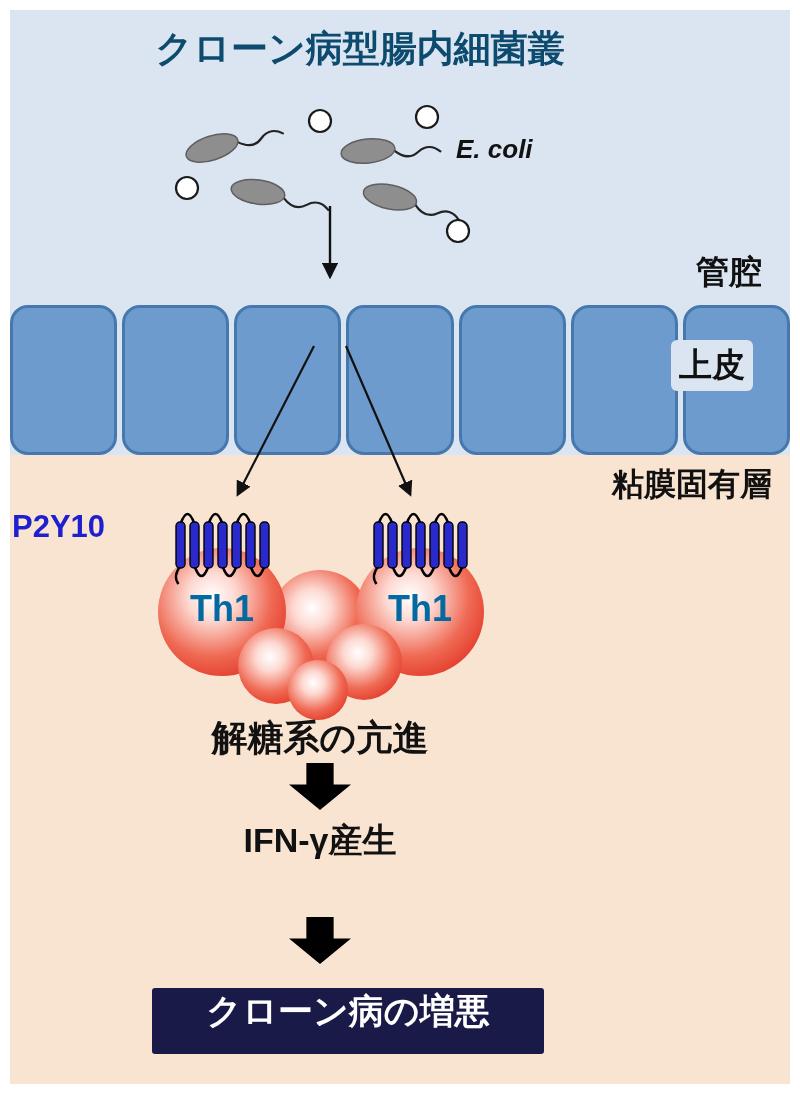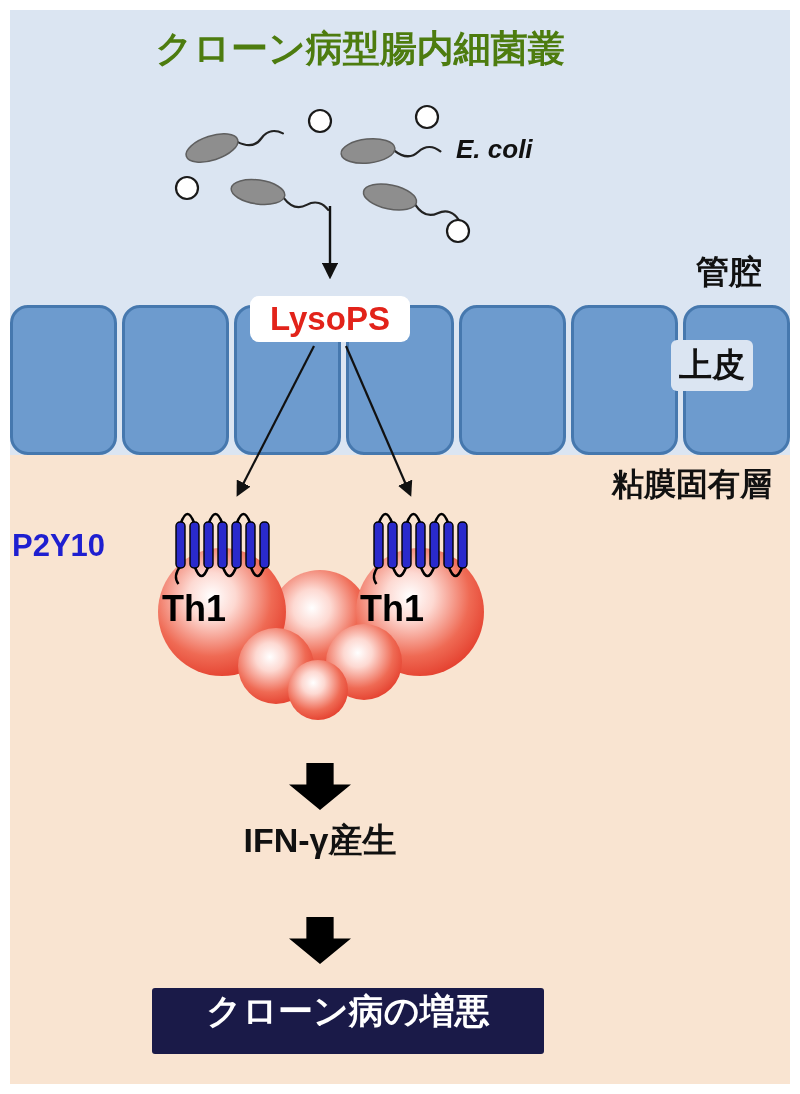--- a/index.html
+++ b/index.html
@@ -2,49 +2,49 @@
 <html><head>
 <meta charset="utf-8">
 <style>
   html,body { margin:0; padding:0; background:#ffffff; font-family:"Liberation Sans", sans-serif; }
   .figure { position:relative; width:800px; height:1094px; background:#ffffff; overflow:hidden; }
   .panel { position:absolute; left:10px; top:10px; width:780px; height:1074px; }
   .lumen-region { position:absolute; left:0; top:0; width:780px; height:445px; background:#dbe5f2; }
   .lamina-region { position:absolute; left:0; top:445px; width:780px; height:629px; background:#f9e4d1; }
 
   .title { position:absolute; left:40px; top:24px; width:640px; text-align:center;
-           font-size:37px; font-weight:700; color:#4d7c0f; white-space:nowrap; z-index:5; }
+           font-size:37px; font-weight:700; color:#0c4a6e; white-space:nowrap; z-index:5; }
 
   .epithelium-row { position:absolute; left:10px; top:305px; width:780px; height:150px;
                     display:flex; gap:5px; z-index:2; }
   .epithelial-cell { flex:1; background:#6d9bce; border:3px solid #4678ae; border-radius:18px; box-sizing:border-box; }
 
   .label { position:absolute; font-weight:700; color:#111; white-space:nowrap; z-index:5; }
   .lumen-label { top:250px; right:38px; font-size:33px; }
   .epithelium-label { top:340px; left:671px; font-size:33px; background:#dbe5f2; padding:3px 8px; border-radius:6px; }
   .lamina-label { top:463px; right:28px; font-size:32px; }
 
   .ecoli-label { position:absolute; left:456px; top:134px; font-size:26px; font-weight:700; font-style:italic; color:#111; z-index:5; }
 
   .lysops-box { position:absolute; left:250px; top:296px; width:160px; height:46px; background:#ffffff;
                 border-radius:9px; z-index:5; display:flex; align-items:center; justify-content:center; }
   .lysops-box span { color:#e2231a; font-size:33px; font-weight:700; }
 
-  .p2y10-label { position:absolute; left:12px; top:528px; font-size:31px; font-weight:700; color:#1f1fd0; z-index:5; white-space:nowrap; }
+  .p2y10-label { position:absolute; left:12px; top:509px; font-size:31px; font-weight:700; color:#1f1fd0; z-index:5; white-space:nowrap; }
 
   .sphere { position:absolute; border-radius:50%; z-index:3;
             background:radial-gradient(circle at 42% 38%, #ffffff 0%, #fdd9d2 22%, #ef6a54 55%, #e03020 85%, #cc2512 100%); }
   .sph-mid   { left:270px; top:570px; width:100px; height:100px; }
   .sph-bigL  { left:158px; top:548px; width:128px; height:128px; }
   .sph-bigR  { left:356px; top:548px; width:128px; height:128px; }
   .sph-lowL  { left:238px; top:628px; width:76px;  height:76px;  }
   .sph-lowR  { left:326px; top:624px; width:76px;  height:76px;  }
   .sph-bot   { left:288px; top:660px; width:60px;  height:60px;  }
 
-  .th1-label { position:absolute; width:120px; text-align:left; font-size:36px; font-weight:700; color:#000000; z-index:5; }
+  .th1-label { position:absolute; width:120px; text-align:center; font-size:36px; font-weight:700; color:#0369a1; z-index:5; }
   .th1-left  { left:162px; top:588px; }
   .th1-right { left:360px; top:588px; }
 
   .center-text { position:absolute; left:120px; width:400px; text-align:center; font-weight:700; color:#111; z-index:5; white-space:nowrap; }
   .glycolysis { top:714px; font-size:36px; }
   .ifn        { top:818px; font-size:34px; }
   .proliferation { top:866px; font-size:34px; }
 
   .block-arrow { position:absolute; left:289px; width:62px; height:47px; background:#000; z-index:5;
                  clip-path: polygon(28% 0, 72% 0, 72% 46%, 100% 46%, 50% 100%, 0 46%, 28% 46%); }
@@ -154,29 +154,27 @@
       <rect x="0" y="10" width="9" height="46" rx="4" fill="#2a2acc" stroke="#000" stroke-width="1.4"></rect>
       <rect x="14" y="10" width="9" height="46" rx="4" fill="#2a2acc" stroke="#000" stroke-width="1.4"></rect>
       <rect x="28" y="10" width="9" height="46" rx="4" fill="#2a2acc" stroke="#000" stroke-width="1.4"></rect>
       <rect x="42" y="10" width="9" height="46" rx="4" fill="#2a2acc" stroke="#000" stroke-width="1.4"></rect>
       <rect x="56" y="10" width="9" height="46" rx="4" fill="#2a2acc" stroke="#000" stroke-width="1.4"></rect>
       <rect x="70" y="10" width="9" height="46" rx="4" fill="#2a2acc" stroke="#000" stroke-width="1.4"></rect>
       <rect x="84" y="10" width="9" height="46" rx="4" fill="#2a2acc" stroke="#000" stroke-width="1.4"></rect>
     </g>
   </svg>
 
-  <div class="lysops-box">
-    <span>LysoPS</span>
-  </div>
 
   <div class="p2y10-label">P2Y10</div>
 
   <div class="th1-label th1-left">Th1</div>
   <div class="th1-label th1-right">Th1</div>
 
+  <div class="center-text glycolysis">解糖系の亢進</div>
 
   <div class="block-arrow arrow1"></div>
 
   <div class="center-text ifn">IFN-γ産生</div>
 
   <div class="block-arrow arrow2"></div>
 
   <div class="outcome-box">
     <span>クローン病の増悪</span>
   </div>

